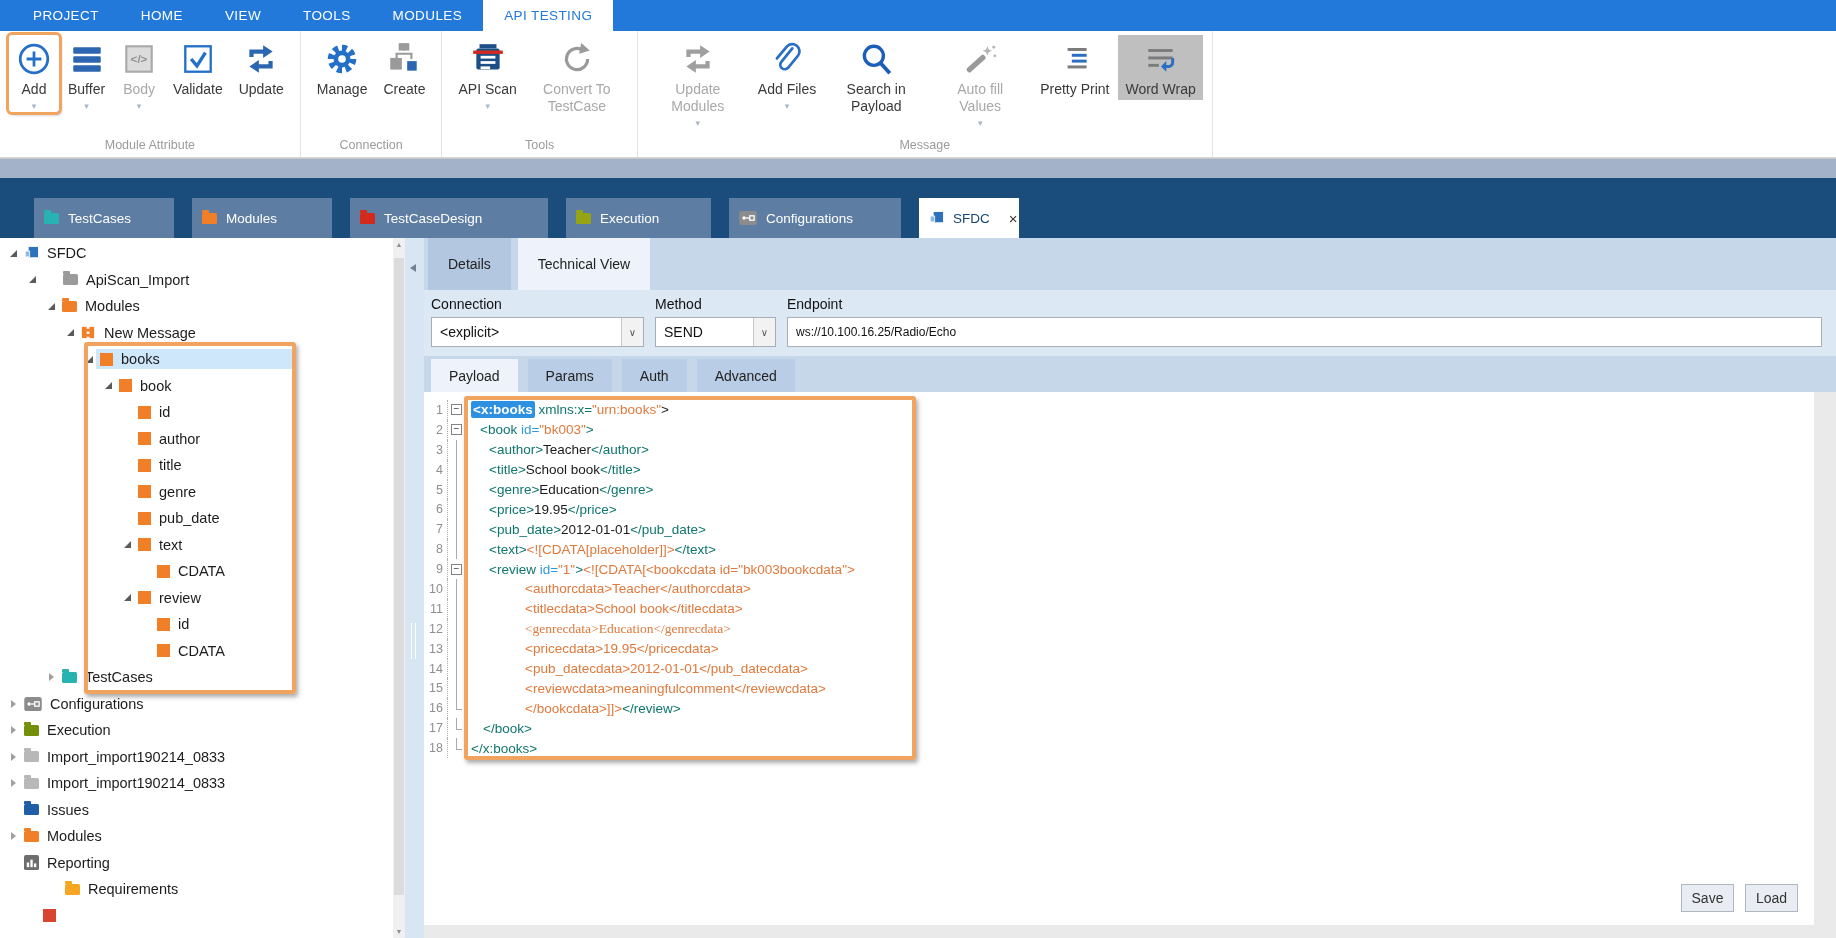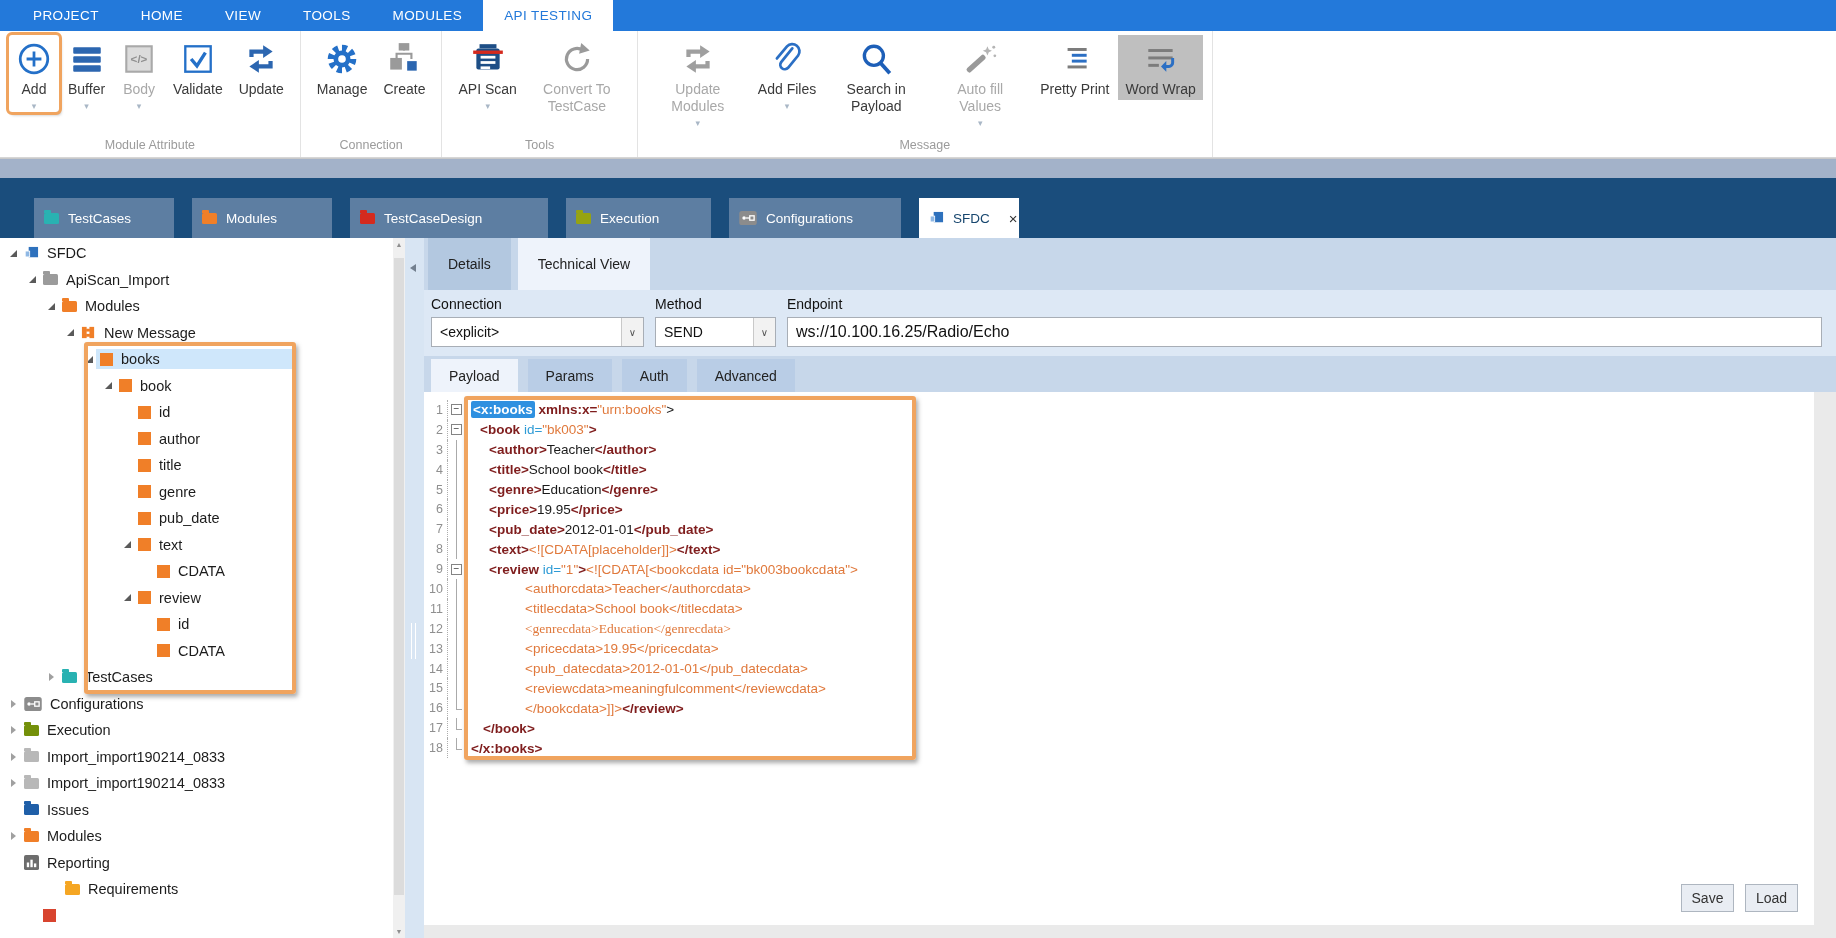--- a/index.html
+++ b/index.html
@@ -62,35 +62,35 @@
   .vtab { padding:0 20px; display:flex; align-items:center; font-size:14px; color:#222; background:#b3c8e0; margin-right:7px; cursor:default; }
   .vtab.active { background:#eef3fb; }
   #formrow { height:66px; background:#dde8f5; padding:6px 14px 0 7px; }
   #formlabels { display:flex; font-size:14px; color:#111; margin-bottom:5px; }
   #formlabels .fl1 { width:224px; } #formlabels .fl2 { width:132px; }
   #forminputs { display:flex; }
   .dropdown { height:30px; background:#fff; border:1px solid #a8aeb6; display:flex; align-items:center; font-size:14px; color:#111; padding-left:8px; }
   .dd-conn { width:213px; margin-right:11px; }
   .dd-meth { width:121px; margin-right:11px; }
   .dd-arrow { margin-left:auto; width:22px; align-self:stretch; border-left:1px solid #c9c9c9; background:#f2f2f2; display:flex; align-items:center; justify-content:center; color:#555; font-size:10px; }
-  #endpoint { flex:1; height:30px; border:1px solid #a8aeb6; padding:0 8px; font-size:16px; color:#111; background:#fff; font-family:"Liberation Sans",sans-serif; }
+  #endpoint { flex:1; height:30px; border:1px solid #a8aeb6; padding:0 8px; font-size:12px; color:#111; background:#fff; font-family:"Liberation Sans",sans-serif; }
   #paytabs { height:36px; display:flex; align-items:flex-end; padding-left:7px; background:#c7d7ea; }
   .ptab { height:33px; padding:0 18px; display:flex; align-items:center; font-size:14px; color:#222; background:#b9cde6; margin-right:10px; cursor:default; }
   .ptab.active { background:#eef3fb; }
 
   
   #editor { position:relative; flex:1; background:#fff; padding-top:8px; overflow:hidden; }
   .cline { display:flex; align-items:center; height:19.9px; }
   .lnum { width:24px; align-self:stretch; display:flex; align-items:center; justify-content:flex-end; padding-right:4px; border-right:1px dotted #adadad; font-size:12.5px; color:#8f8f8f; flex:none; }
   .fold { width:17px; align-self:stretch; position:relative; display:flex; align-items:center; justify-content:center; flex:none; }
   .f-start { width:11px; height:11px; border:1px solid #848484; background:#fff; font-size:10px; line-height:8px; text-align:center; color:#333; }
   .f-line { position:absolute; left:8px; top:0; bottom:0; width:1px; background:#aaa; }
   .f-end { position:absolute; left:8px; top:0; width:6px; height:58%; border-left:1px solid #aaa; border-bottom:1px solid #aaa; }
   .codetxt { font-size:13.5px; white-space:pre; }
-  .tk-tag { color:#7f1d1d; font-weight:bold; }
+  .tk-tag { color:#0f766e; font-weight:normal; }
   .tk-attr { color:#2e9bd6; }
   .tk-val { color:#e0793c; }
   .tk-cdata { color:#e0793c;text-align:center; }
   .tk-plain { color:#1a1a1a; }
   .tk-sel { color:#fff; background:#2e90e0; font-weight:bold; padding:1px 2px; border-radius:2px; }
   .obox { position:absolute; border:4px solid #f0a45f; border-radius:3px; box-shadow:2px 3px 4px rgba(90,90,90,.5); pointer-events:none; }
   #vstrip { position:absolute; right:0; top:0; bottom:0; width:22px; background:#eaeaea; }
   #hstrip { position:absolute; left:0; right:22px; bottom:0; height:13px; background:#eaeaea; }
   #actions { position:absolute; right:38px; bottom:26px; display:flex; gap:11px; }
   .abtn { width:53px; height:28px; background:#e9edf3; border:1px solid #aeb6c0; font-size:14px; color:#333; display:flex; align-items:center; justify-content:center; cursor:default; }
@@ -378,21 +378,21 @@
             <span class="tico">
               <svg width="15" height="15" viewBox="0 0 16 16">
                 <rect x="5" y="1" width="10" height="11" fill="#2e71bd"></rect>
                 <rect x="1" y="5" width="5.5" height="7" fill="#fff"></rect>
                 <rect x="1.8" y="5.8" width="3.9" height="5.4" fill="#8fb8e4"></rect>
               </svg>
             </span>
             <span>SFDC</span>
           </span>
         </div>
-        <div class="trow" style="padding-left: 25px;">
+        <div class="trow" style="padding-left: 25px; gap: 20px;">
           <span class="arrow">
             <span class="ar-open"></span>
           </span>
           <span class="twrap">
             <span class="folder" style="--c:#9b9b9b"></span>
             <span>ApiScan_Import</span>
           </span>
         </div>
         <div class="trow" style="padding-left: 44px;">
           <span class="arrow">

